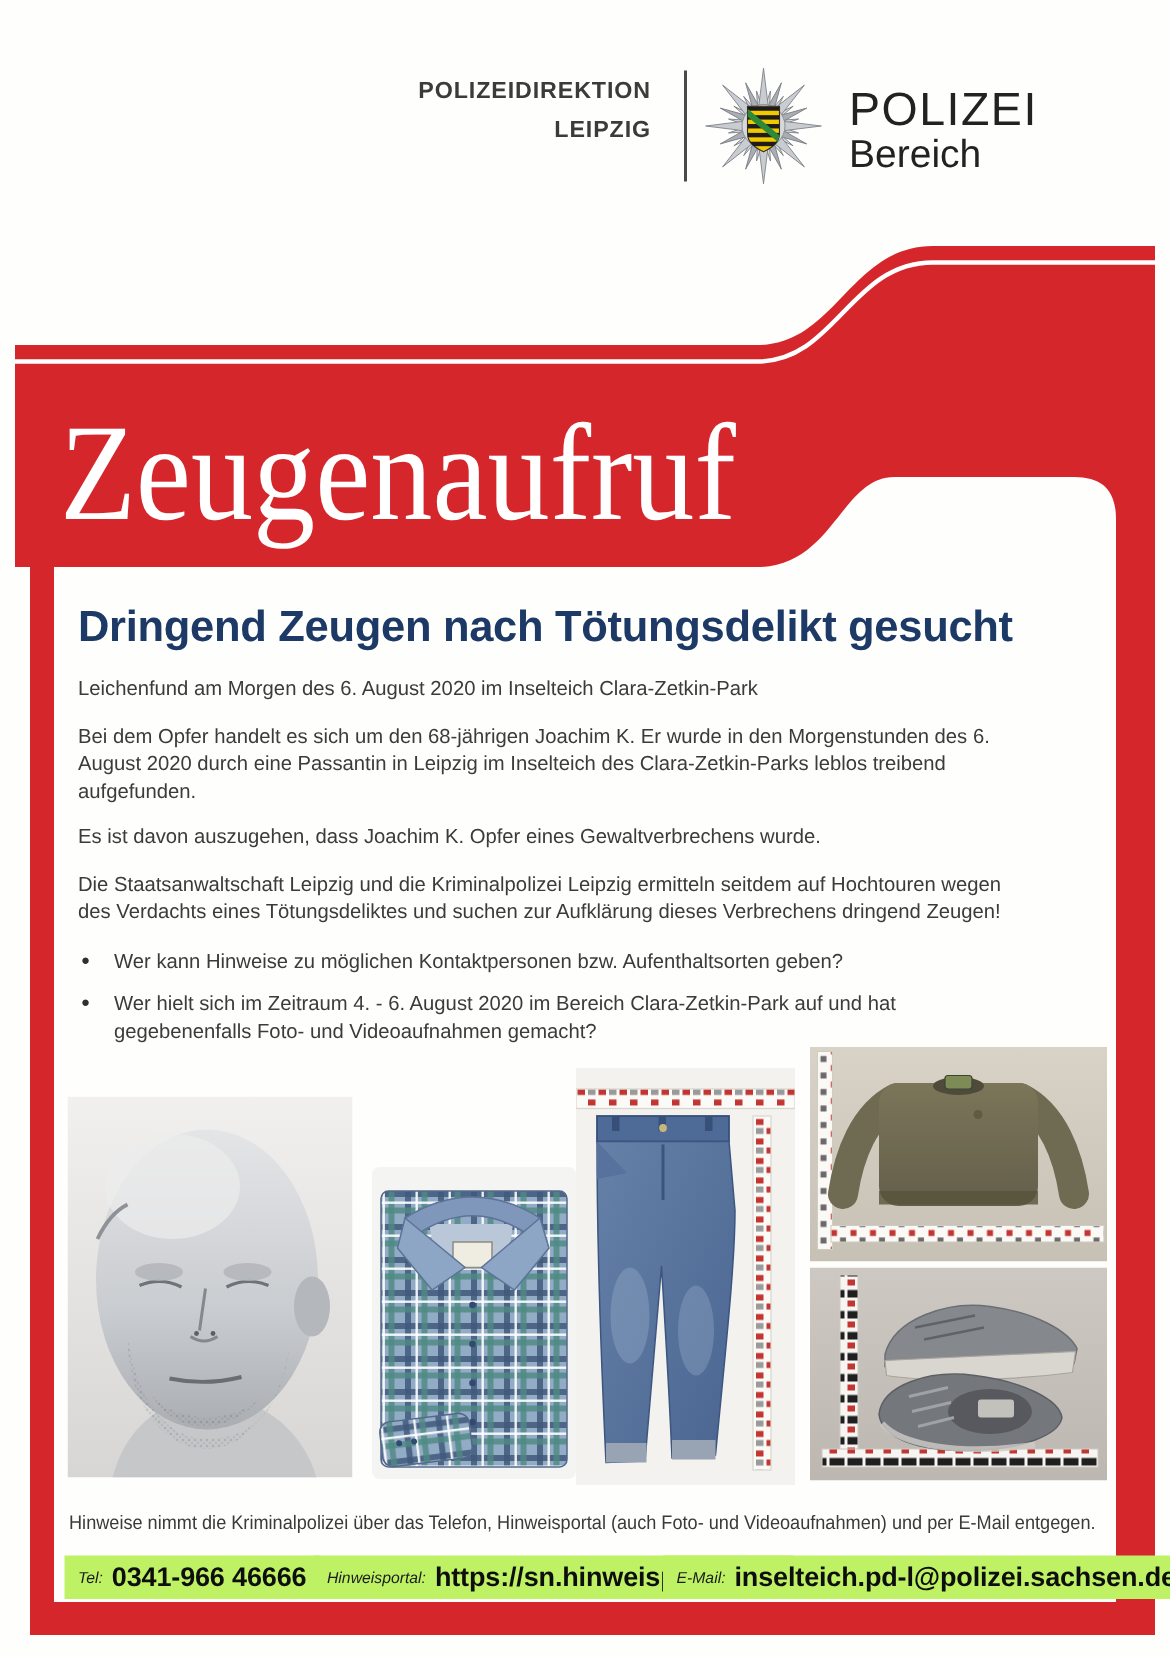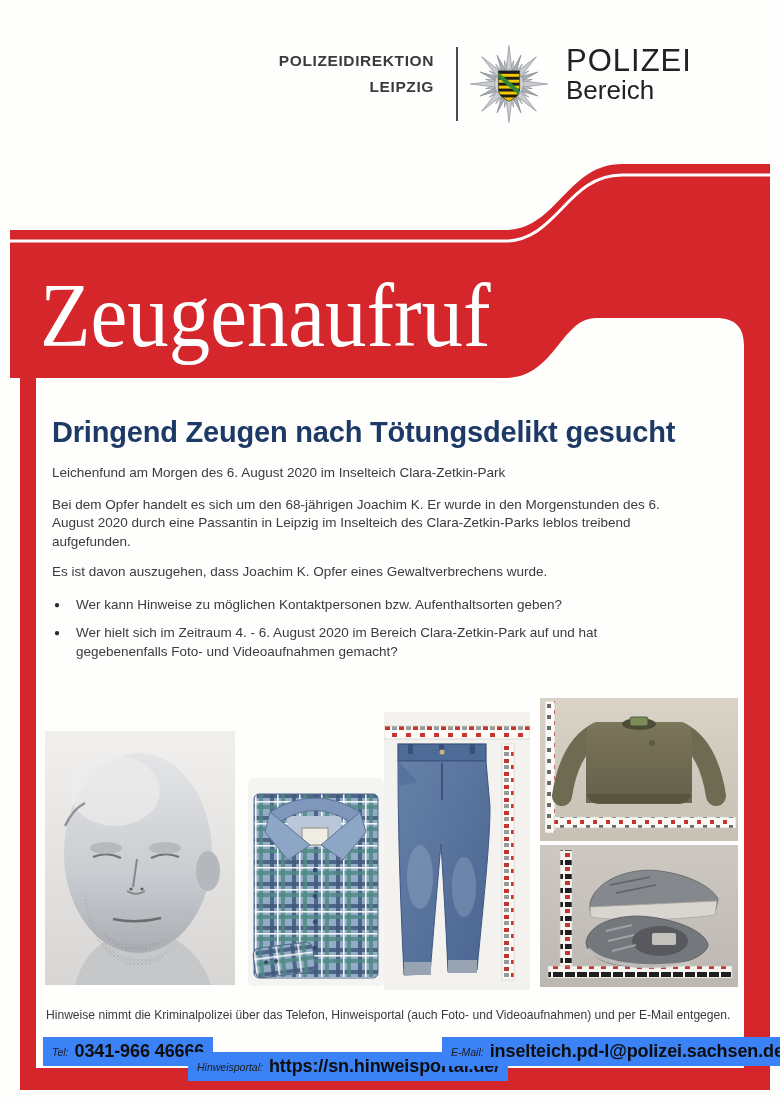--- a/index.html
+++ b/index.html
@@ -3,50 +3,50 @@
 <meta charset="utf-8">
 <style>
   html,body{margin:0;padding:0;}
   body{width:780px;height:1103px;background:#fefefd;font-family:"Liberation Sans",sans-serif;position:relative;overflow:hidden;}
   .abs{position:absolute;}
 
   
   .hdr-direktion{left:230px;top:48px;width:204px;text-align:right;font-size:15.5px;letter-spacing:.6px;color:#3b3b3b;line-height:26px;font-weight:bold;}
   .hdr-divider{left:456px;top:47px;width:2px;height:74px;background:#4a4a4a;}
   .badge{left:468px;top:39px;}
-  .hdr-brand{left:566px;top:44px;color:#222;}
+  .hdr-brand{left:566px;top:56px;color:#222;}
   .brand-name{font-size:31px;letter-spacing:1px;line-height:33px;}
   .brand-region{font-size:26px;line-height:27px;}
 
   
   .frame{left:0;top:0;z-index:1;}
   .frame-red{fill:#d5262c;fill-rule:evenodd;}
   .frame-line{fill:none;stroke:#fff;stroke-width:3;}
   .banner-title{left:40px;top:266px;z-index:2;color:#fff;font-family:"Liberation Serif",serif;font-size:92px;line-height:98px;transform:scaleX(.9);transform-origin:left center;white-space:nowrap;}
 
   
-  .content{left:36px;top:382px;width:643px;z-index:2;box-sizing:border-box;padding:34px 8px 0 16px;color:#3b3b3b;font-size:13.5px;line-height:18.5px;}
+  .content{left:36px;top:368px;width:643px;z-index:2;box-sizing:border-box;padding:34px 8px 0 16px;color:#3b3b3b;font-size:13.5px;line-height:18.5px;}
   .content h1{margin:0;font-size:29px;line-height:32px;color:#1d3a66;font-weight:bold;letter-spacing:-.2px;white-space:nowrap;}
   .intro{margin:16px 0 0 0;}
   .para{margin:13px 0 0 0;}
   .block{display:block;margin-top:12px;}
   ul.questions{margin:14px 0 0 0;padding:0;list-style:none;}
   ul.questions li{position:relative;padding-left:24px;margin-bottom:10px;}
   ul.questions li::before{content:"●";position:absolute;left:2px;top:0;font-size:10px;color:#2f2f2f;}
 
   
   .photo{z-index:2;}
 
   
   .footnote{left:46px;top:1007px;z-index:2;color:#3a3a3a;font-size:13px;white-space:nowrap;transform:scaleX(.93);transform-origin:left center;}
-  .contact{z-index:2;top:1037px;height:29px;background:#3b82f6;display:inline-flex;align-items:center;justify-content:center;gap:6px;padding:0 9px;box-sizing:border-box;white-space:nowrap;}
+  .contact{z-index:2;top:1037px;height:29px;background:#bef264;display:inline-flex;align-items:center;justify-content:center;gap:6px;padding:0 9px;box-sizing:border-box;white-space:nowrap;}
   .clabel{font-style:italic;font-size:10.5px;color:#1c1c1c;}
   .cvalue{font-weight:bold;font-size:18px;color:#0e0e0e;letter-spacing:-.1px;}
   .c-tel{left:43px;min-width:140px;}
-  .c-portal{left:188px;min-width:258px;margin-top:15px;}
+  .c-portal{left:209px;min-width:258px;}
   .c-mail{left:442px;min-width:282px;}
 </style>
 </head>
 <body>
 
 <div class="abs hdr-direktion">
   <div>POLIZEIDIREKTION</div>
   <div>LEIPZIG</div>
 </div>
 <div class="abs hdr-divider"></div>
@@ -124,20 +124,21 @@
 </svg>
 <div class="abs banner-title">Zeugenaufruf</div>
 
 <div class="abs content">
   <h1>Dringend Zeugen nach Tötungsdelikt gesucht</h1>
   <p class="intro">Leichenfund am Morgen des 6. August 2020 im Inselteich Clara-Zetkin-Park</p>
   <p class="para">
     <span>Bei dem Opfer handelt es sich um den 68-jährigen Joachim K. Er wurde in den Morgenstunden des 6. August 2020 durch eine Passantin in Leipzig im Inselteich des Clara-Zetkin-Parks leblos treibend aufgefunden.</span>
     <span class="block">Es ist davon auszugehen, dass Joachim K. Opfer eines Gewaltverbrechens wurde.</span>
   </p>
+  <p class="para">Die Staatsanwaltschaft Leipzig und die Kriminalpolizei Leipzig ermitteln seitdem auf Hochtouren wegen des Verdachts eines Tötungsdeliktes und suchen zur Aufklärung dieses Verbrechens dringend Zeugen!</p>
   <ul class="questions">
     <li>Wer kann Hinweise zu möglichen Kontaktpersonen bzw. Aufenthaltsorten geben?</li>
     <li>Wer hielt sich im Zeitraum 4. - 6. August 2020 im Bereich Clara-Zetkin-Park auf und hat gegebenenfalls Foto- und Videoaufnahmen gemacht?</li>
   </ul>
 </div>
 
 <svg class="abs photo" style="left:45px;top:731px;" width="190" height="254" viewBox="0 0 190 254">
   <defs>
     <linearGradient id="fbg" x1="0" y1="0" x2="0" y2="1">
         <stop offset="0" stop-color="#f1f0ee"></stop>

